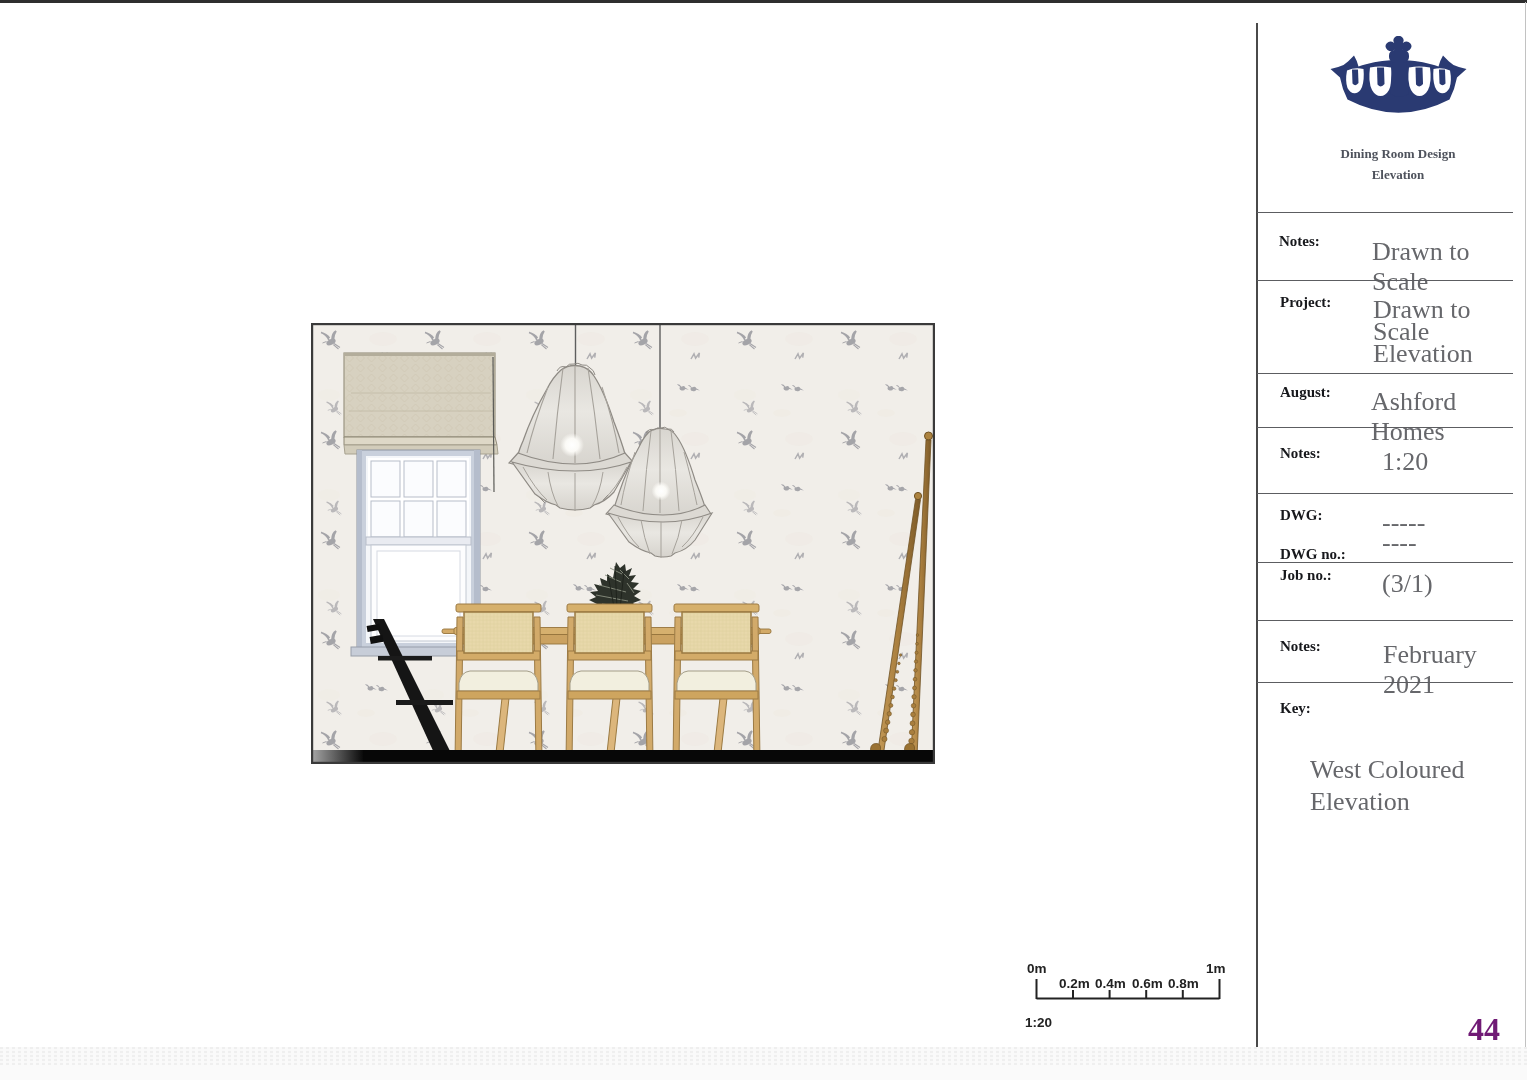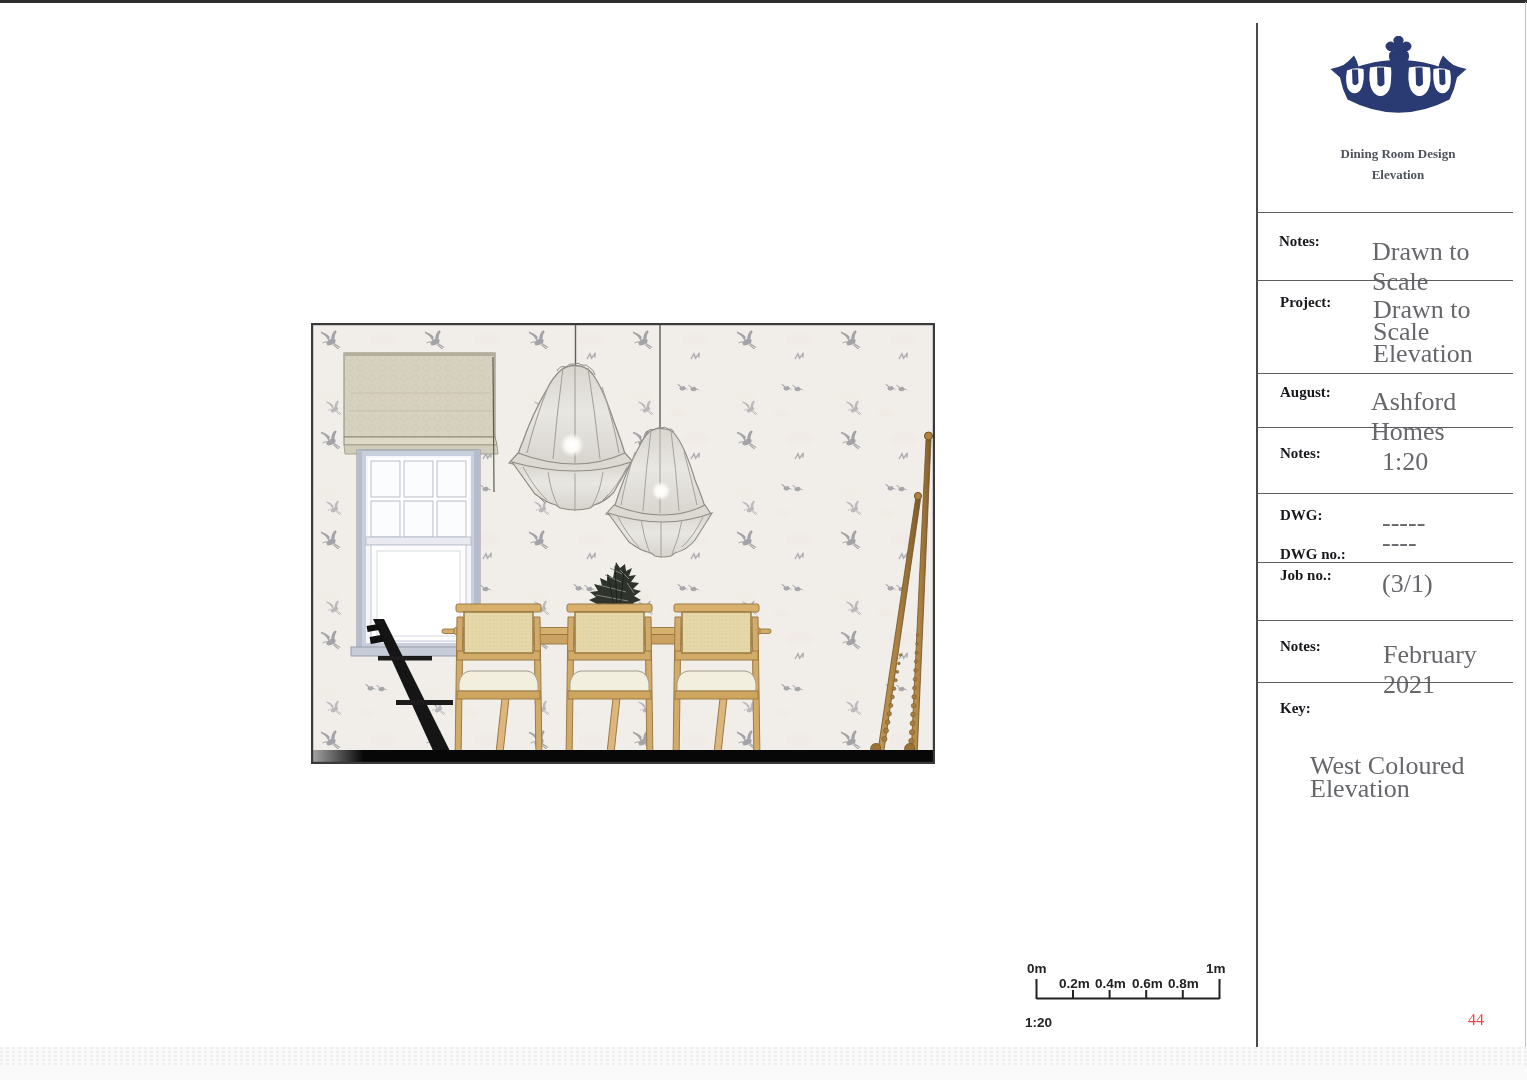--- a/index.html
+++ b/index.html
@@ -297,23 +297,23 @@
 
 <div class="abs lbl" style="left:1280px;top:567px;">Job no.:</div>
 <div class="abs val" style="left:1382px;top:569px;">(3/1)</div>
 <div class="hline" style="top:620px;"></div>
 
 <div class="abs lbl" style="left:1280px;top:638px;">Notes:</div>
 <div class="abs val" style="left:1383px;top:640px;">February 2021</div>
 <div class="hline" style="top:682px;"></div>
 
 <div class="abs lbl" style="left:1280px;top:700px;">Key:</div>
-<div class="abs val" style="left:1310px;top:754px;line-height:23px;">West Coloured<br>Elevation</div>
-
-<div class="abs" style="left:1468px;top:1011px;font-size:16px;color:#ef4444;">44</div>
+<div class="abs val" style="left:1310px;top:754px;line-height:32px;">West Coloured<br>Elevation</div>
+
+<div class="abs" style="left:1468px;top:1011px;font-size:32px;color:#701a75;font-weight:bold;">44</div>
 
 <svg class="abs" style="left:1018px;top:952px;" width="215" height="80" viewBox="0 0 215 80">
   <g font-family="Liberation Sans, sans-serif" font-weight="bold" fill="#222222" font-size="13.5">
     <text x="9" y="21">0m</text>
     <text x="188" y="21">1m</text>
     <text x="41" y="36">0.2m</text>
     <text x="77" y="36">0.4m</text>
     <text x="114" y="36">0.6m</text>
     <text x="150" y="36">0.8m</text>
     <text x="7" y="75">1:20</text>

